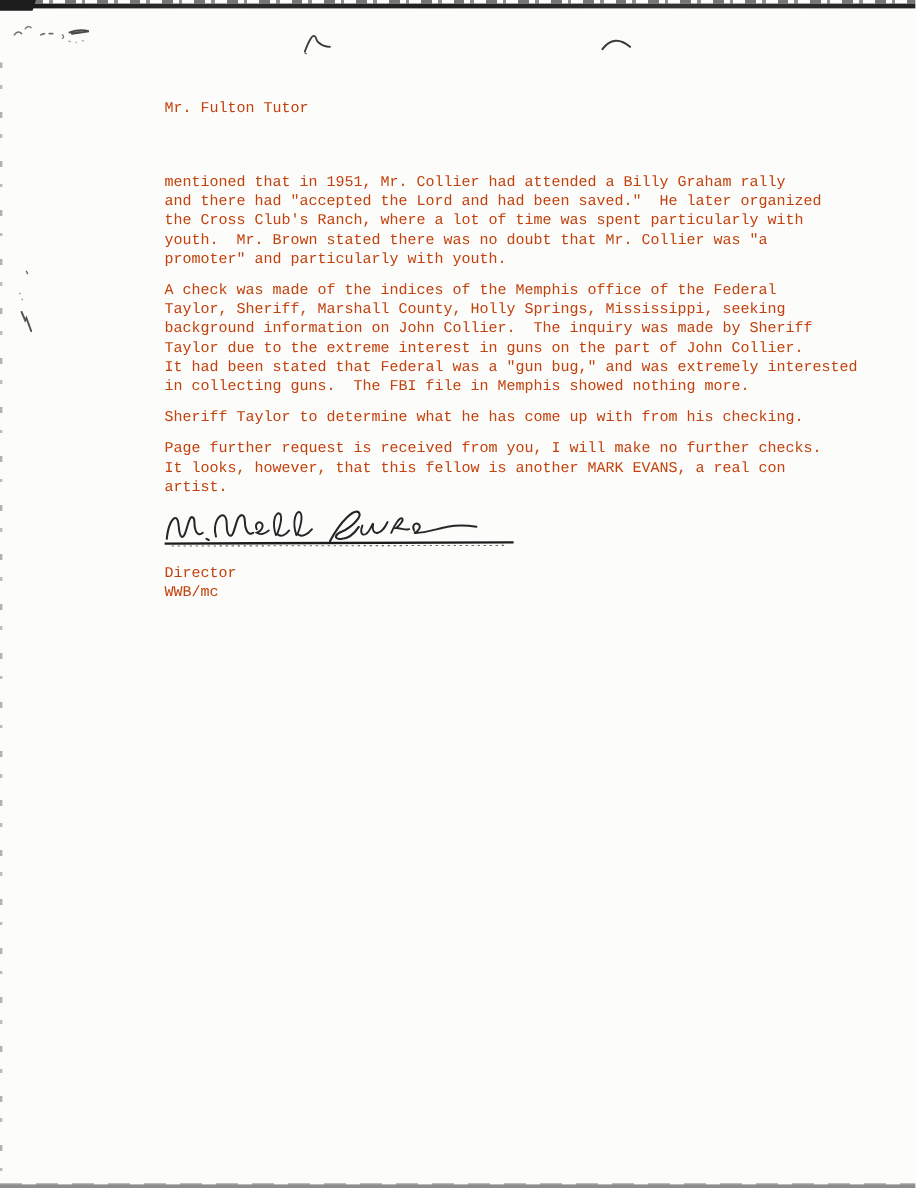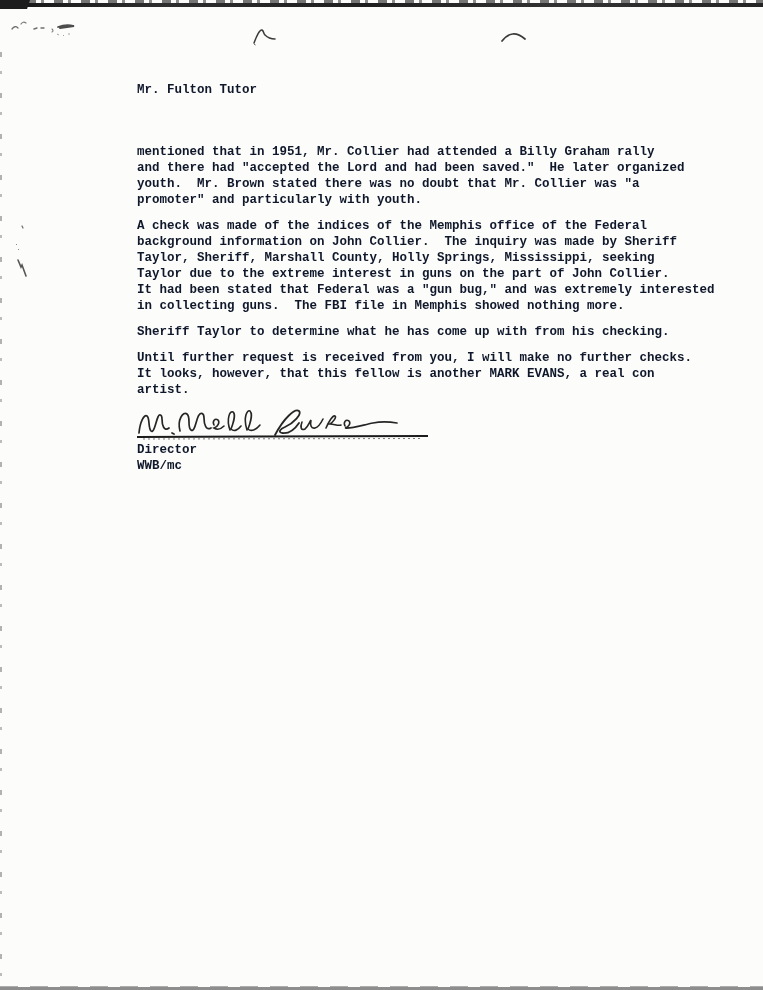--- a/index.html
+++ b/index.html
@@ -37,29 +37,29 @@
     opacity:.65;
   }
 
   
   .mark{position:absolute;}
   .mark svg{display:block;}
 
   
   .content{
     position:absolute;left:137px;top:82px;width:600px;
-    color:#0f172a;font-size:12.5px;line-height:16px;font-weight:bold;
+    color:#c2410c;font-size:12.5px;line-height:16px;font-weight:normal;
   }
   .line{display:block;white-space:pre;}
   .headerblock{margin:0 0 46px 0;}
   .para{margin:0 0 10px 0;}
   .para:last-of-type{margin-bottom:0;}
 
   .signature-block{position:relative;height:30px;margin-top:2px;}
-  .director-line{margin-top:4px;}
+  .director-line{margin-top:16px;}
   .initials-line{}
 </style>
 </head>
 <body>
 
 <div class="paper">
 
   <div class="edge-top-dots"></div>
   <div class="edge-top-line"></div>
   <div class="edge-top-blob"></div>
@@ -101,39 +101,40 @@
 
   <div class="content">
 
     <div class="headerblock">
       <span class="line">Mr. Fulton Tutor</span>
     </div>
 
     <div class="para">
       <span class="line">mentioned that in 1951, Mr. Collier had attended a Billy Graham rally</span>
       <span class="line">and there had "accepted the Lord and had been saved."  He later organized</span>
+      <span class="line">the Cross Club's Ranch, where a lot of time was spent particularly with</span>
       <span class="line">youth.  Mr. Brown stated there was no doubt that Mr. Collier was "a</span>
       <span class="line">promoter" and particularly with youth.</span>
     </div>
 
     <div class="para">
       <span class="line">A check was made of the indices of the Memphis office of the Federal</span>
+      <span class="line">Taylor, Sheriff, Marshall County, Holly Springs, Mississippi, seeking</span>
       <span class="line">background information on John Collier.  The inquiry was made by Sheriff</span>
-      <span class="line">Taylor, Sheriff, Marshall County, Holly Springs, Mississippi, seeking</span>
       <span class="line">Taylor due to the extreme interest in guns on the part of John Collier.</span>
       <span class="line">It had been stated that Federal was a "gun bug," and was extremely interested</span>
       <span class="line">in collecting guns.  The FBI file in Memphis showed nothing more.</span>
     </div>
 
     <div class="para">
       <span class="line">Sheriff Taylor to determine what he has come up with from his checking.</span>
     </div>
 
     <div class="para">
-      <span class="line">Until further request is received from you, I will make no further checks.</span>
+      <span class="line">Page further request is received from you, I will make no further checks.</span>
       <span class="line">It looks, however, that this fellow is another MARK EVANS, a real con</span>
       <span class="line">artist.</span>
     </div>
 
     <div class="signature-block" role="img" aria-label="W. Webb Burke">
       <svg width="295" height="32" viewBox="0 0 295 32">
 
         <path d="M2,25 C3,14 7,6 10,8 C13,10 11,20 14,23 C17,26 19,13 21,9 C22,6 25,6 25,11 C25,17 27,24 32,20" stroke="#262626" stroke-width="1.7" fill="none" stroke-linecap="round"></path>
         <path d="M35,25 l2,1" stroke="#262626" stroke-width="1.7" fill="none" stroke-linecap="round"></path>
 

